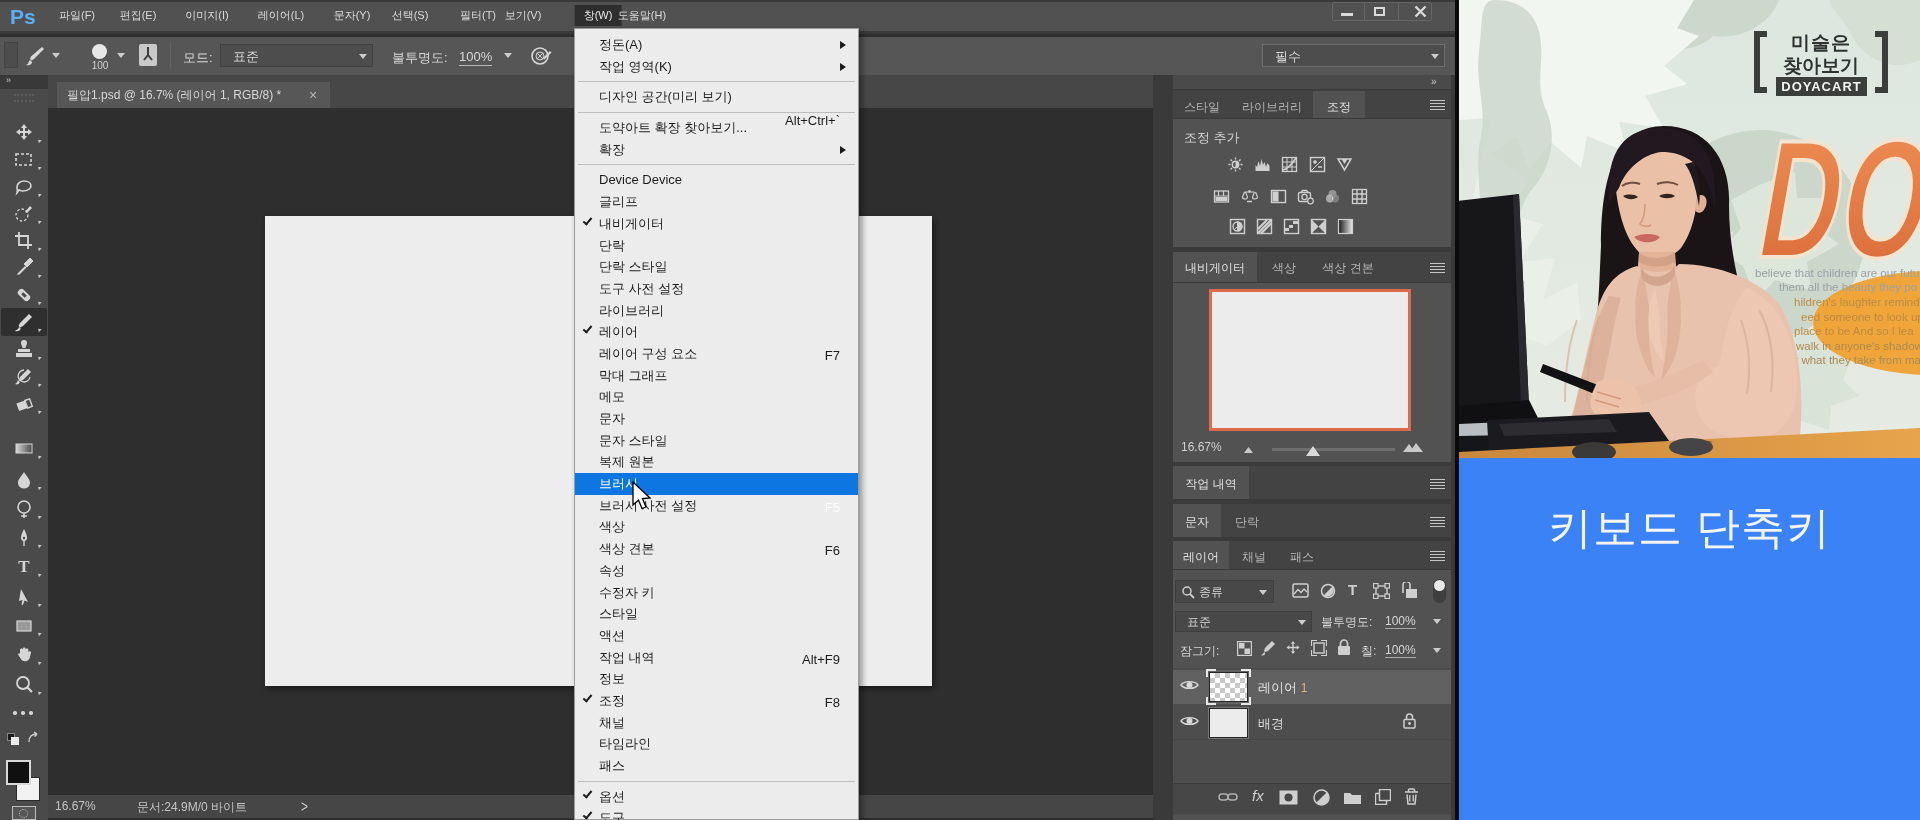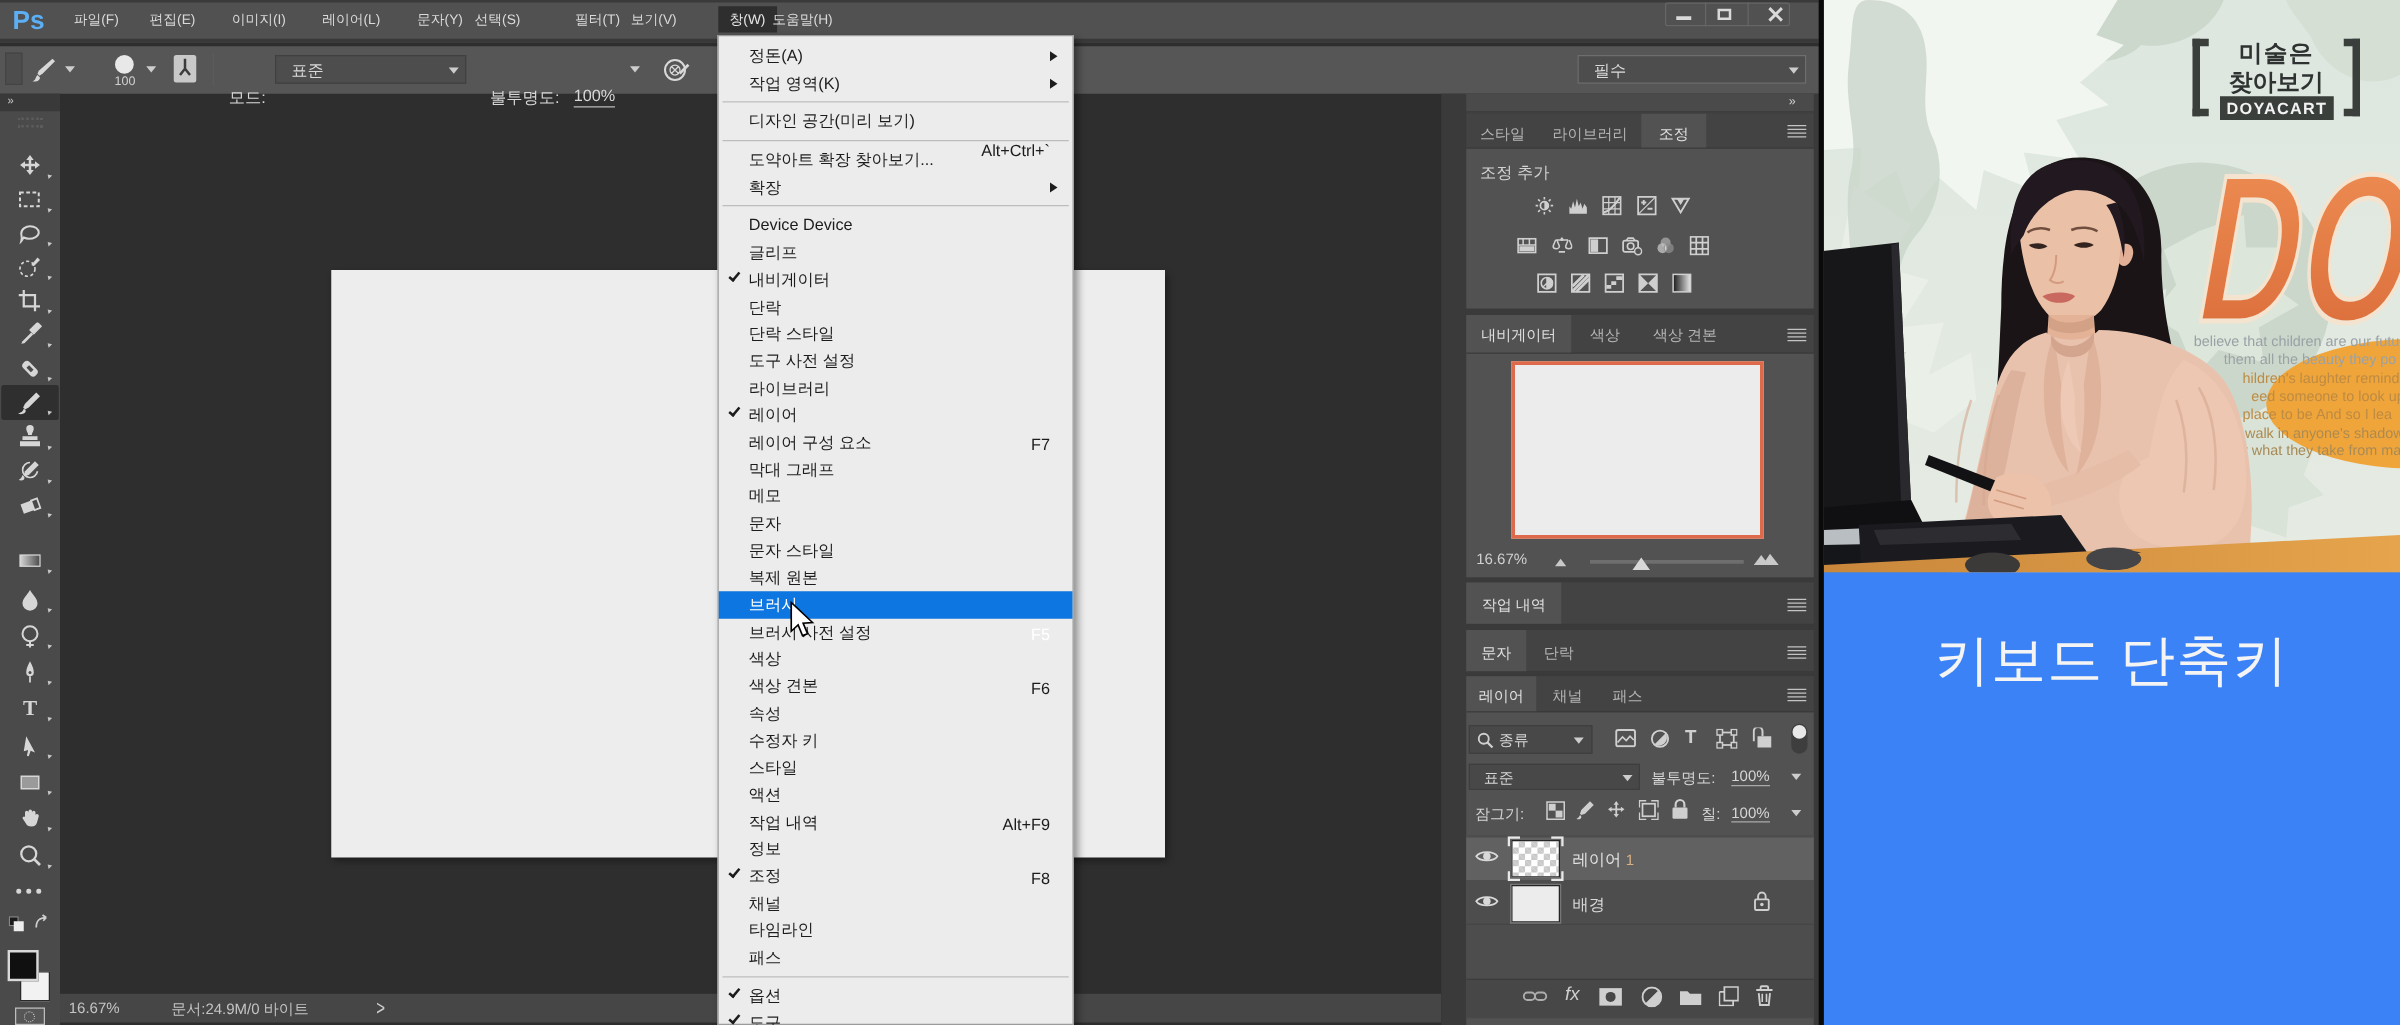--- a/index.html
+++ b/index.html
@@ -11,21 +11,21 @@
   
   #titlebar { left:0; top:0; width:1455px; height:34px; background:#515151; border-bottom:3px solid #393939; box-shadow:inset 0 2px 0 #3a3a3a; }
   .pslogo { left:10px; top:5px; font-size:21px; font-weight:bold; color:#5caef5; letter-spacing:0px; }
   .mitem { top:8px; font-size:11px; color:#dadada; white-space:nowrap; transform:translateX(-50%); }
   .mitem.pressed { background:#2e2e2e; padding:3px 9px; top:5px; color:#e8e8e8; }
   .winbtns { left:1332px; top:2px; width:100px; height:19px; border:1px solid #666; border-radius:2px; }
   .winbtn-sep { top:2px; width:1px; height:19px; background:#666; }
 
   #optionsbar { left:0; top:37px; width:1455px; height:38px; background:#565656; }
   .chev { width:0; height:0; border:4px solid transparent; border-top:5px solid #cdcdcd; }
-  .olabel { font-size:13px; color:#d8d8d8;margin-top:20px; }
+  .olabel { font-size:13px; color:#d8d8d8; }
   .obox { background:#4d4d4d; border:1px solid #404040; font-size:13px; color:#dadada; }
   #tabstrip { left:48px; top:75px; width:1105px; height:33px; background:#474747; }
   #doctab { left:9px; top:7px; width:273px; height:26px; background:#575757; color:#d6d6d6; font-size:12px; line-height:26px; padding-left:10px; white-space:nowrap; }
   #toolbar { left:0; top:75px; width:48px; height:745px; background:#4a4a4a; }
   #canvas { left:48px; top:108px; width:1105px; height:687px; background:#2e2e2e; }
   #whitedoc { left:265px; top:216px; width:667px; height:470px; background:#ededed; box-shadow:2px 3px 6px rgba(0,0,0,.45); }
   #statusbar { left:48px; top:795px; width:1105px; height:23px; background:#464646; color:#c4c4c4; font-size:12px; }
   #gutter { left:1153px; top:75px; width:20px; height:745px; background:#3a3a3a; }
   #gutter2 { left:1451px; top:75px; width:4px; height:745px; background:#3a3a3a; }
   #blackedge { left:1455px; top:0; width:4px; height:820px; background:#0a0a0a; }
@@ -62,21 +62,21 @@
 <body>
 <div id="app">
 
   <div id="titlebar" class="abs">
     <span class="pslogo abs">Ps</span>
     <span class="mitem abs" style="left:77px">파일(F)</span>
     <span class="mitem abs" style="left:138px">편집(E)</span>
     <span class="mitem abs" style="left:207px">이미지(I)</span>
     <span class="mitem abs" style="left:281px">레이어(L)</span>
     <span class="mitem abs" style="left:352px">문자(Y)</span>
-    <span class="mitem abs" style="left:398px">선택(S)</span>
+    <span class="mitem abs" style="left:410px">선택(S)</span>
     <span class="mitem abs" style="left:478px">필터(T)</span>
     <span class="mitem abs" style="left:523px">보기(V)</span>
     <span class="mitem pressed abs" style="left:598px">창(W)</span>
     <span class="mitem abs" style="left:642px">도움말(H)</span>
     <div class="winbtns abs"></div>
     <div class="winbtn-sep abs" style="left:1364px"></div>
     <div class="winbtn-sep abs" style="left:1398px"></div>
     <div class="abs" style="left:1341px;top:13px;width:12px;height:3px;background:#d9d9d9"></div>
     <div class="abs" style="left:1374px;top:7px;width:11px;height:9px;border:2px solid #d9d9d9"></div>
     <svg class="abs" style="left:1414px;top:5px" width="13" height="13">
@@ -112,20 +112,23 @@
         <circle cx="11" cy="12" r="8" fill="none" stroke="#d8d8d8" stroke-width="1.6"></circle>
         <path d="M7 12 a4 4 0 0 1 8 0 a4 4 0 0 1 -8 0 M8 9 l6 6 M8 15 l6 -6" stroke="#d8d8d8" stroke-width="1" fill="none"></path>
         <path d="M14 14 L21 7 L22.5 8.5 L15.5 15.5 Z" fill="#d8d8d8"></path>
       </svg>
     <div class="abs obox" style="left:1262px;top:7px;width:183px;height:23px;border-color:#6e6e6e">
       <span style="position:absolute;left:12px;top:3px">필수</span>
       <div class="abs chev" style="left:168px;top:9px"></div>
     </div>
   </div>
 
+  <div id="tabstrip" class="abs">
+    <div id="doctab" class="abs">필압1.psd @ 16.7% (레이어 1, RGB/8) *<span class="abs" style="left:252px;top:0;color:#b5b5b5;font-size:14px">×</span></div>
+  </div>
 
   <div id="canvas" class="abs"></div>
   <div id="whitedoc" class="abs"></div>
 
   <div id="toolbar" class="abs">
     <div class="abs" style="left:0;top:0;width:48px;height:14px;background:#393939;color:#c9c9c9;font-size:9px;padding-left:6px;letter-spacing:-1px">»</div>
     <div class="abs" style="left:14px;top:19px;width:20px;height:8px;border-top:2px dotted #5c5c5c;border-bottom:2px dotted #5c5c5c"></div>
     <div class="abs" style="left:1px;top:233px;width:46px;height:28px;background:#2f2f2f;border-radius:2px"></div>
     <svg class="abs" style="left:14px;top:48px" width="20" height="20" viewBox="0 0 20 20">
         <path d="M10 1 L13 5 H11 V8 H14 V6 L18 9 L14 12 V10 H11 V13 H13 L10 17 L7 13 H9 V10 H6 V12 L2 9 L6 6 V8 H9 V5 H7 Z" fill="#d6d6d6"></path>

